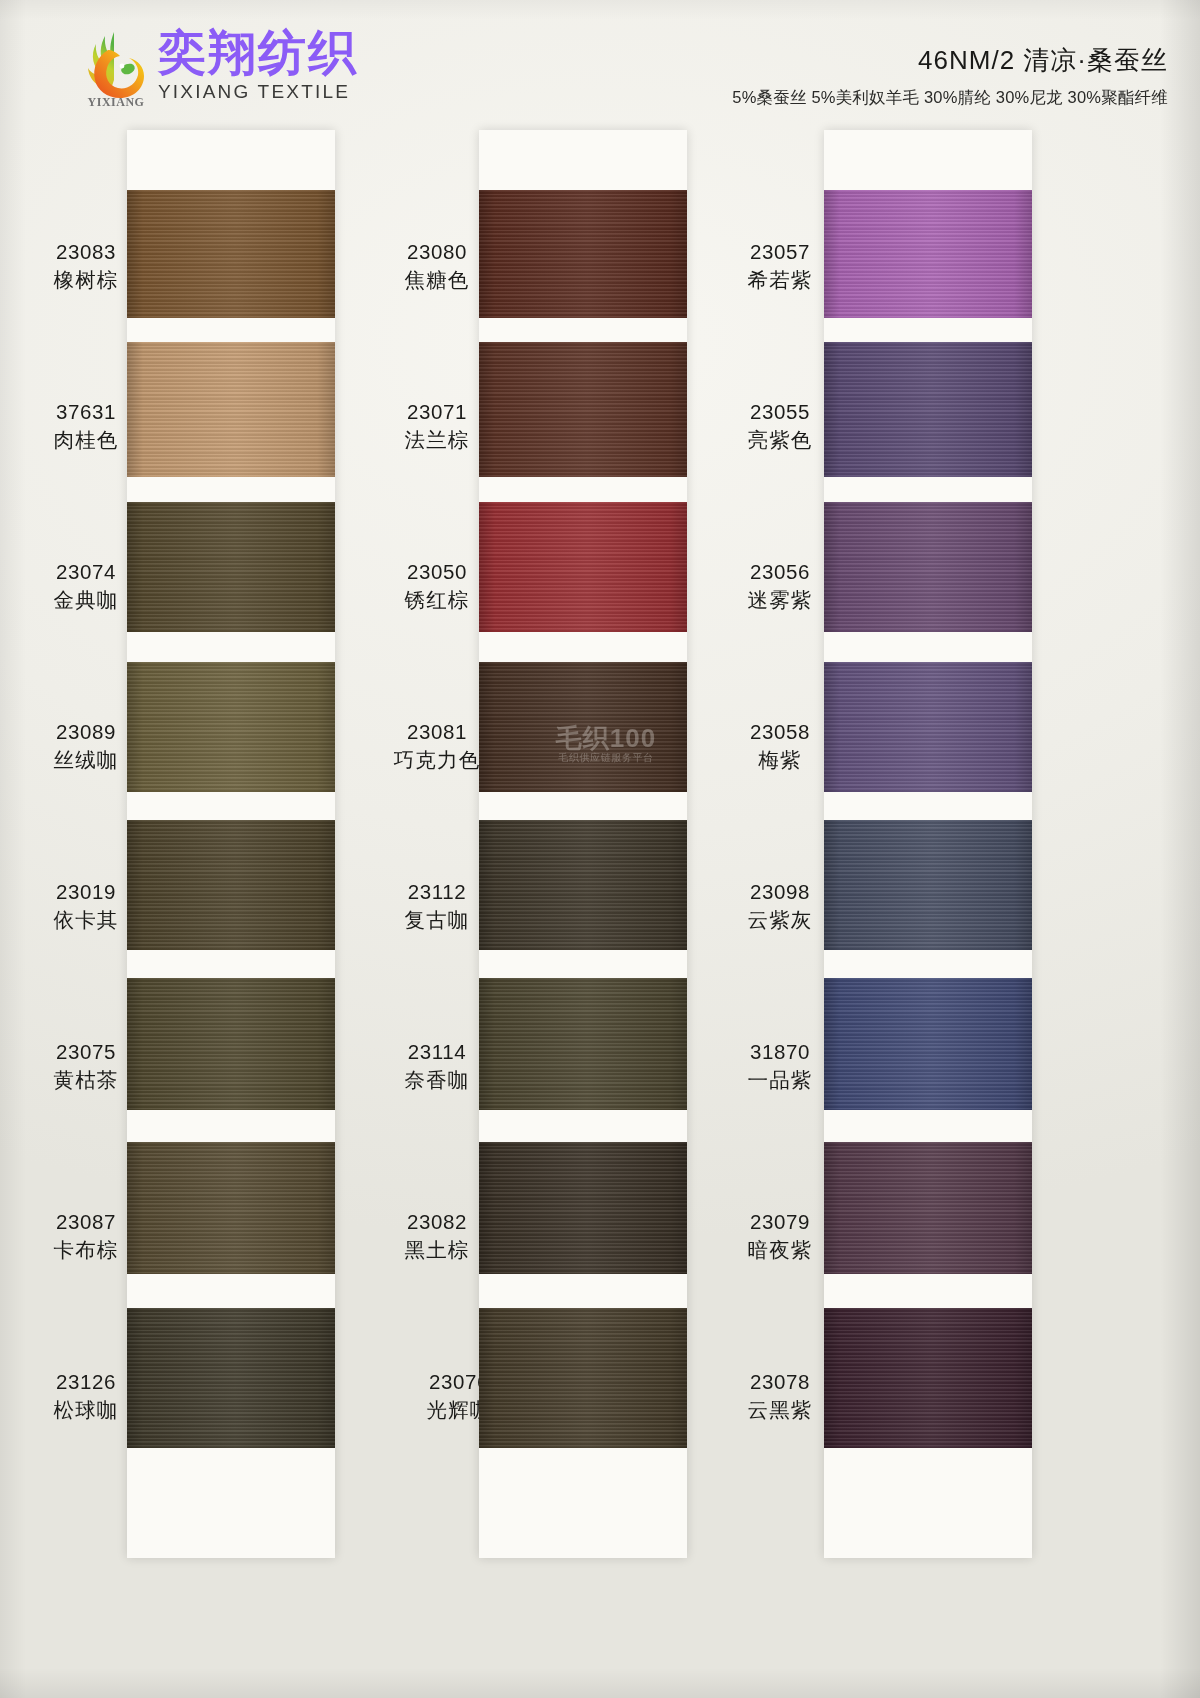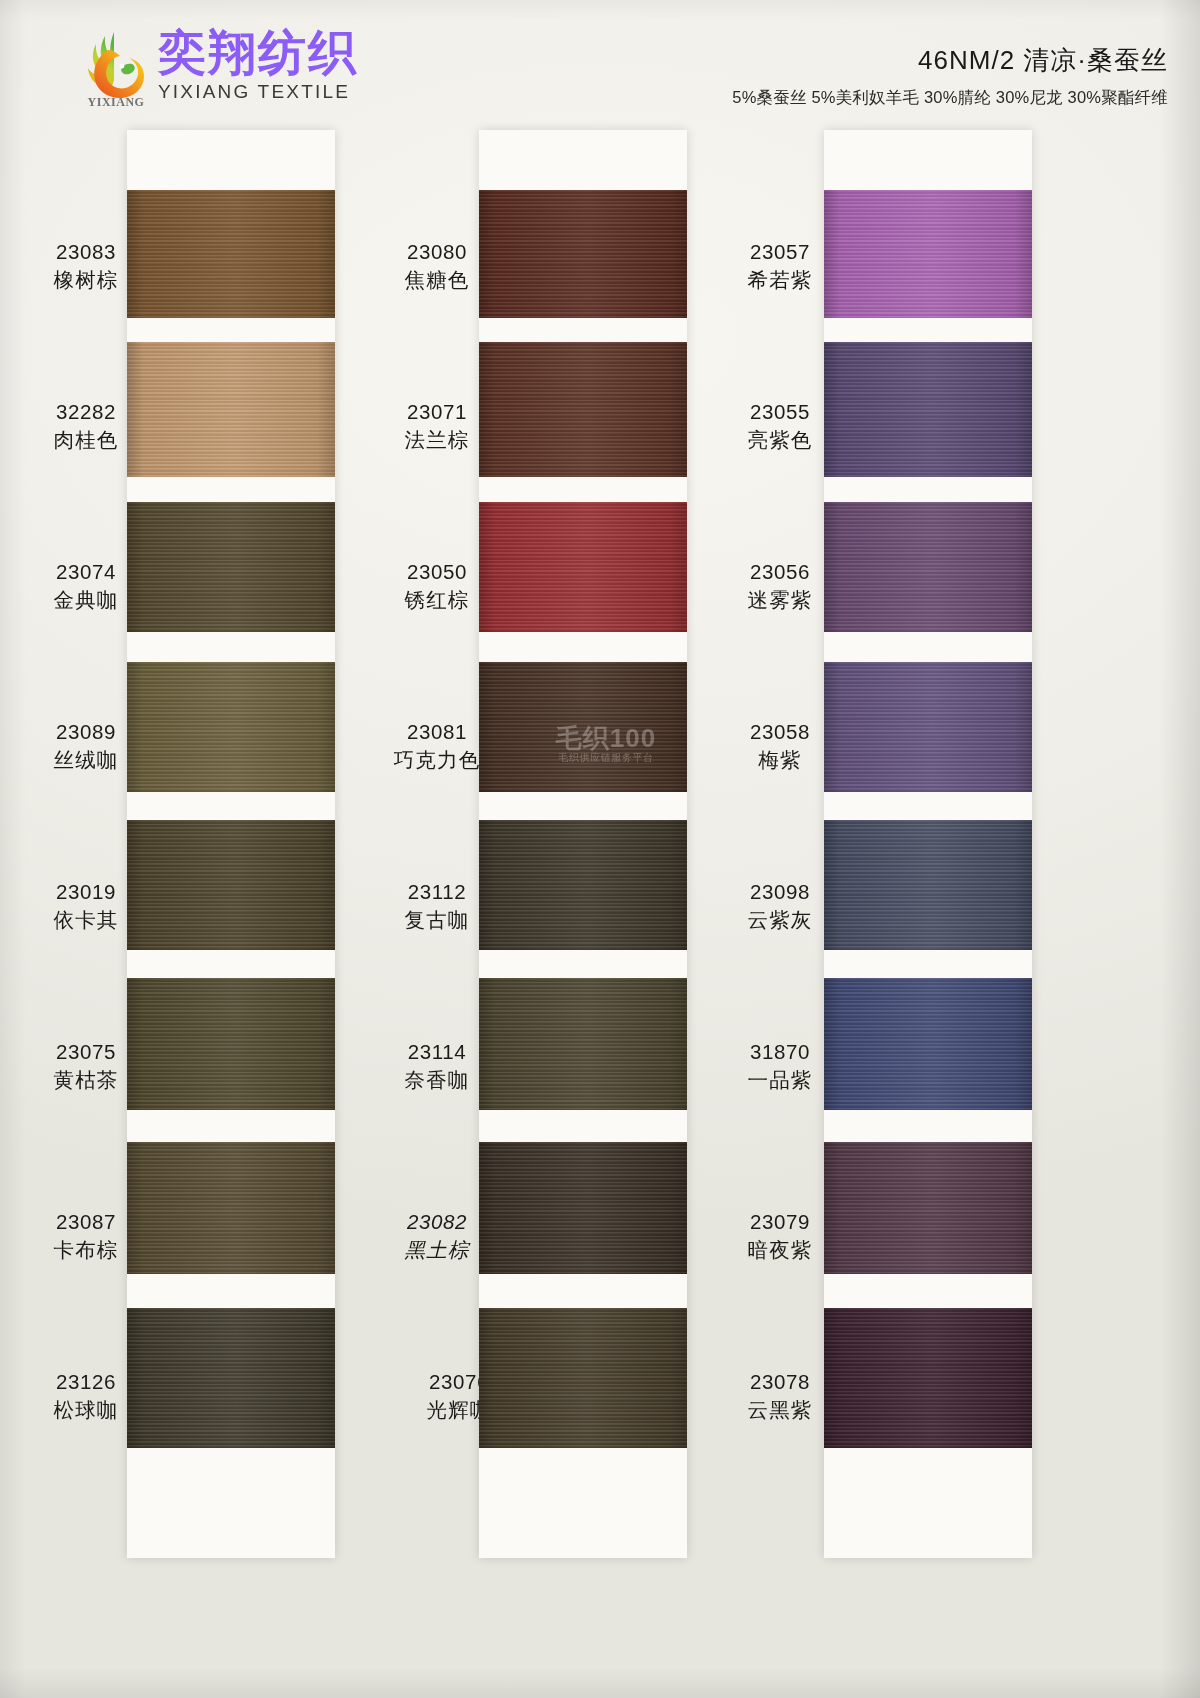--- a/index.html
+++ b/index.html
@@ -238,21 +238,21 @@
 
 </div>
 
 <div id="columns-root">
     <div class="column" style="left: 0px;">
       <div class="label" style="left: 20px; top: 108px;">
         <div class="code">23083</div>
         <div class="name">橡树棕</div>
       </div>
       <div class="label" style="left: 20px; top: 268px;">
-        <div class="code">32282</div>
+        <div class="code">37631</div>
         <div class="name">肉桂色</div>
       </div>
       <div class="label" style="left: 20px; top: 428px;">
         <div class="code">23074</div>
         <div class="name">金典咖</div>
       </div>
       <div class="label" style="left: 20px; top: 588px;">
         <div class="code">23089</div>
         <div class="name">丝绒咖</div>
       </div>
@@ -301,21 +301,21 @@
         <div class="name">巧克力色</div>
       </div>
       <div class="label" style="left: 371px; top: 748px;">
         <div class="code">23112</div>
         <div class="name">复古咖</div>
       </div>
       <div class="label" style="left: 371px; top: 908px;">
         <div class="code">23114</div>
         <div class="name">奈香咖</div>
       </div>
-      <div class="label" style="left: 371px; top: 1078px; font-style: italic;">
+      <div class="label" style="left: 371px; top: 1078px;">
         <div class="code">23082</div>
         <div class="name">黑土棕</div>
       </div>
       <div class="label" style="left: 393px; top: 1238px;">
         <div class="code">23076</div>
         <div class="name">光辉咖</div>
       </div>
       <div class="yarn-strip" style="left: 479px;">
         <div class="swatch" title="23080 焦糖色" style="top: 60px; height: 128px; background-color: rgb(91, 44, 32);"></div>
         <div class="swatch" title="23071 法兰棕" style="top: 212px; height: 135px; background-color: rgb(92, 50, 37);"></div>

